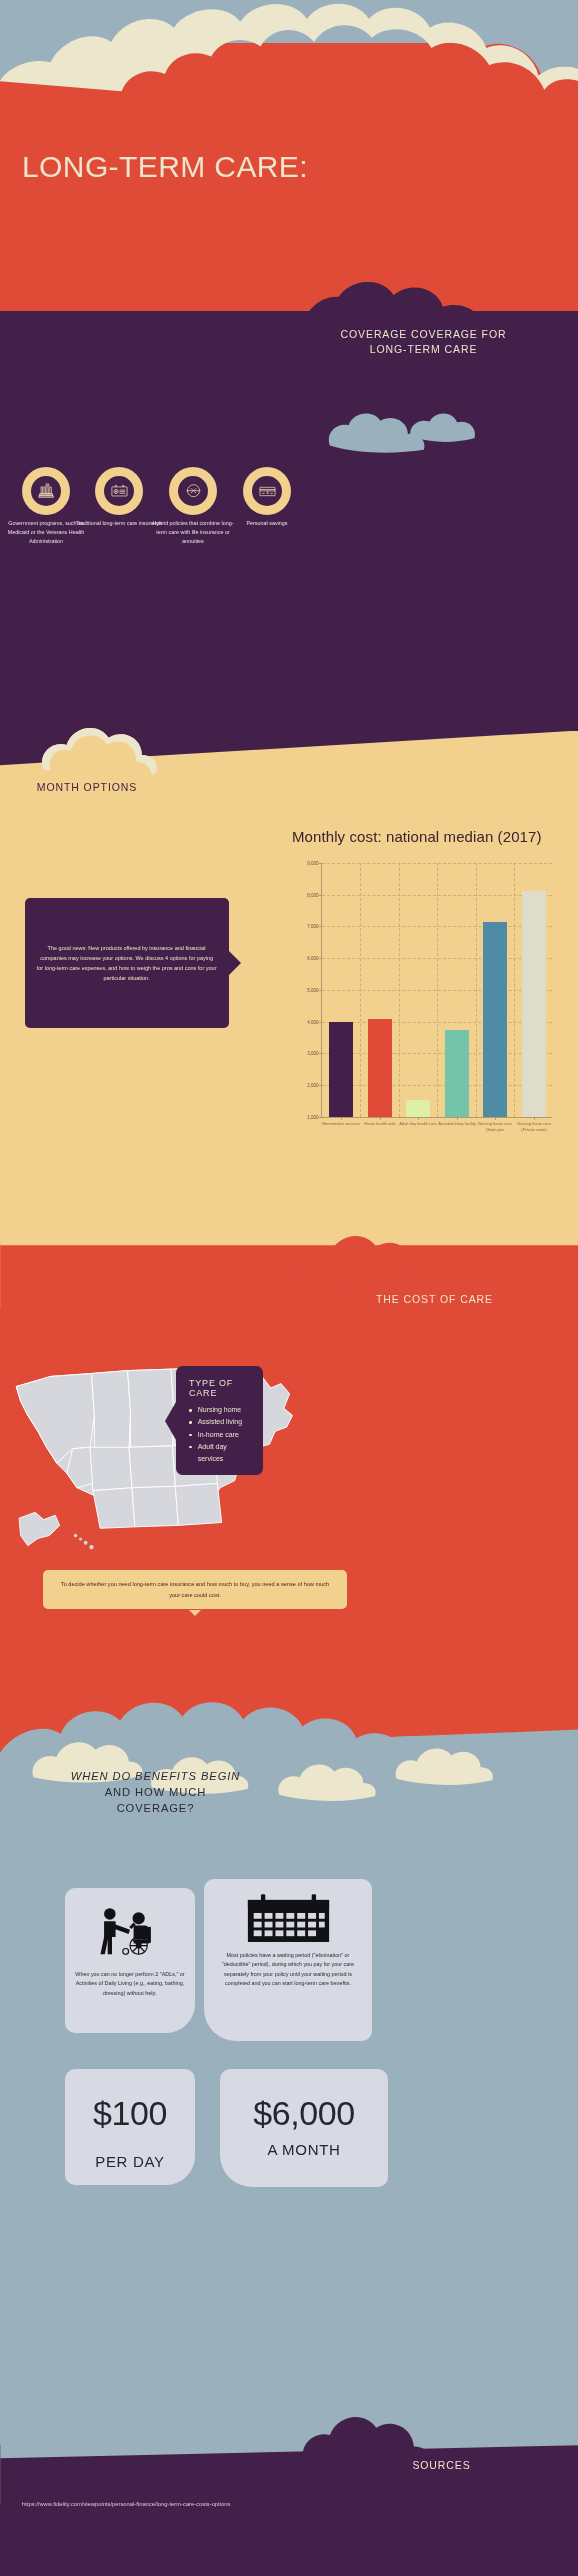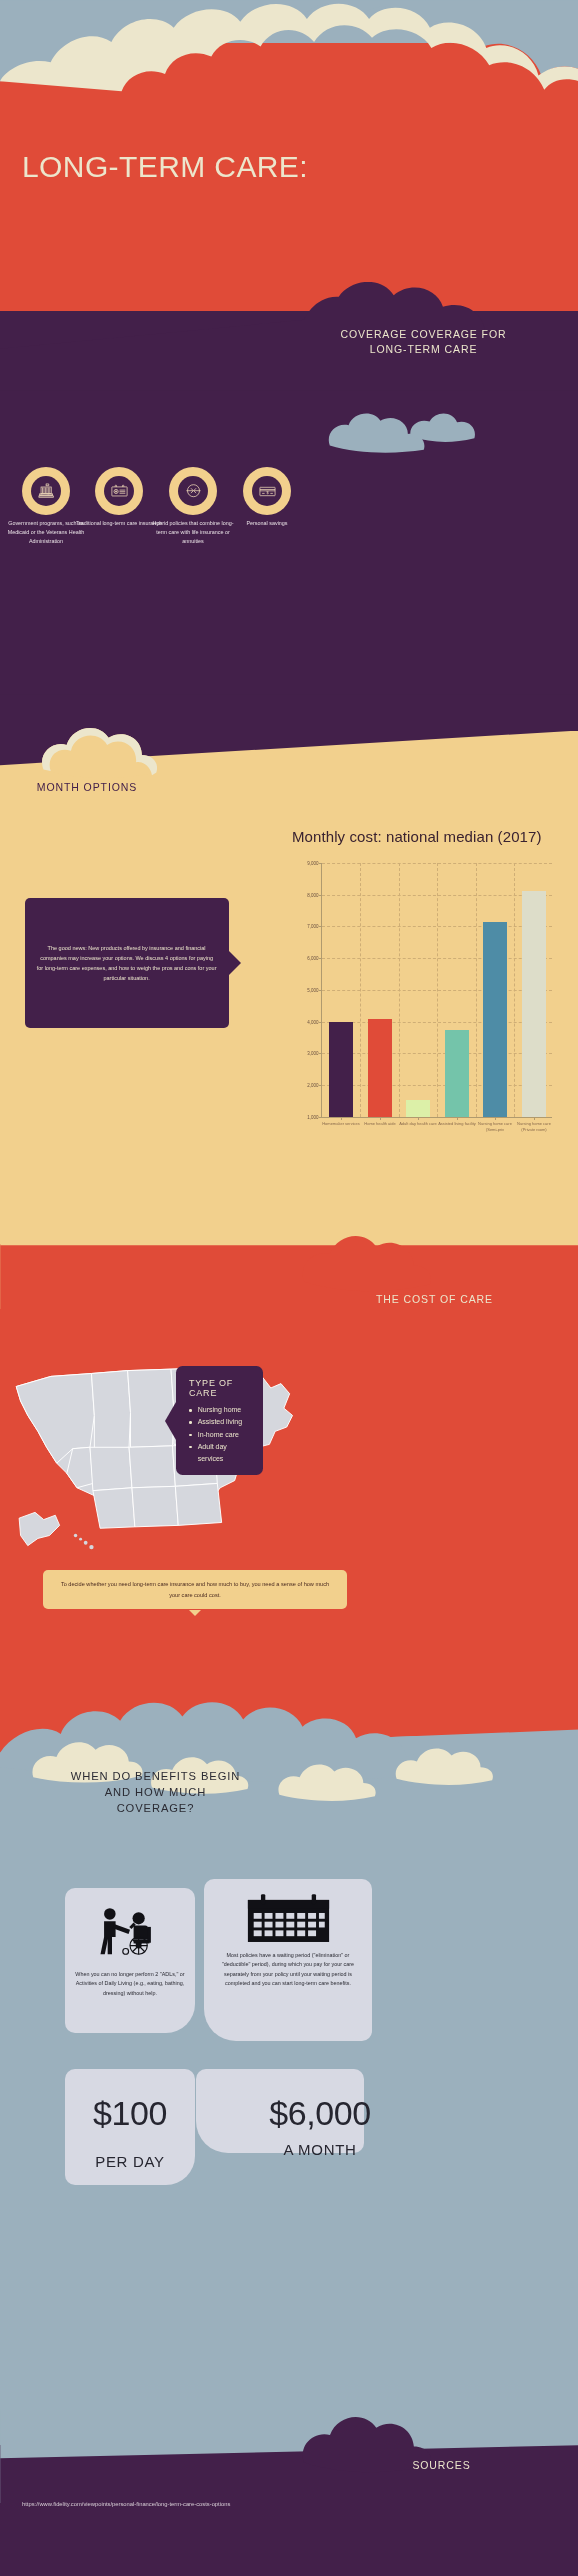--- a/index.html
+++ b/index.html
@@ -388,21 +388,21 @@
       <li>Adult day services</li>
     </ul>
   </div>
 
   <div class="sand-note" style="left:43px; top:1570px; width:304px;">
     <div>To decide whether you need long-term care insurance and how much to buy, you need a sense of how much your care could cost.</div>
     <div class="tip"></div>
   </div>
 
   <div class="cloud-head" style="left:29px; top:1768px; width:253px; color:#2b2b33;">
-    <div class="ch-text" style="font-size:11.2px;">WHEN DO BENEFITS BEGIN</div>
+    <div class="ch-text" style="font-size:11.2px;font-style:italic;">WHEN DO BENEFITS BEGIN</div>
     <div class="ch-text" style="font-size:11.2px;">AND HOW MUCH</div>
     <div class="ch-text" style="font-size:11.2px;">COVERAGE?</div>
   </div>
 
   <div class="bcard" style="left:65px; top:1888px; width:130px; height:145px;
        border-radius:10px 10px 29px 10px;">
     <svg width="72" height="51" viewBox="0 0 100 70" style="position:absolute;left:29px;top:17.4px;">
       <g fill="#111116">
         <circle cx="22" cy="12" r="8"></circle>
         <path d="M14 22 h16 v22 h-5 v24 h-6 v-24 h-5 Z"></path>
@@ -458,22 +458,22 @@
     </svg>
     <div class="bcard-txt" style="top:72px;">Most policies have a waiting period ("elimination" or "deductible" period), during which you pay for your care separately from your policy until your waiting period is completed and you can start long-term care benefits.</div>
   </div>
 
   <div class="bcard" style="left:65px; top:2069px; width:130px; height:116px;
        border-radius:10px 10px 29px 10px;">
     <div class="bignum" style="top:24.6px;">$100</div>
     <div class="bigsub" style="top:84px;">PER DAY</div>
   </div>
 
-  <div class="bcard" style="left:196px; top:2069px; width:168px; height:84px;
-       border-radius:10px 10px 10px 32px;padding-left:40px;">
+  <div class="bcard" style="left:220px; top:2069px; width:168px; height:118px;
+       border-radius:10px 10px 10px 32px;">
     <div class="bignum" style="top:24.6px;">$6,000</div>
     <div class="bigsub" style="top:72px;">A MONTH</div>
   </div>
 
   <div class="cloud-head" style="left:340px; top:2458px; width:203px; color:#ece6cc;">
     <div class="ch-text">SOURCES</div>
   </div>
   <div class="src-url">https://www.fidelity.com/viewpoints/personal-finance/long-term-care-costs-options</div>
 
 </div>

